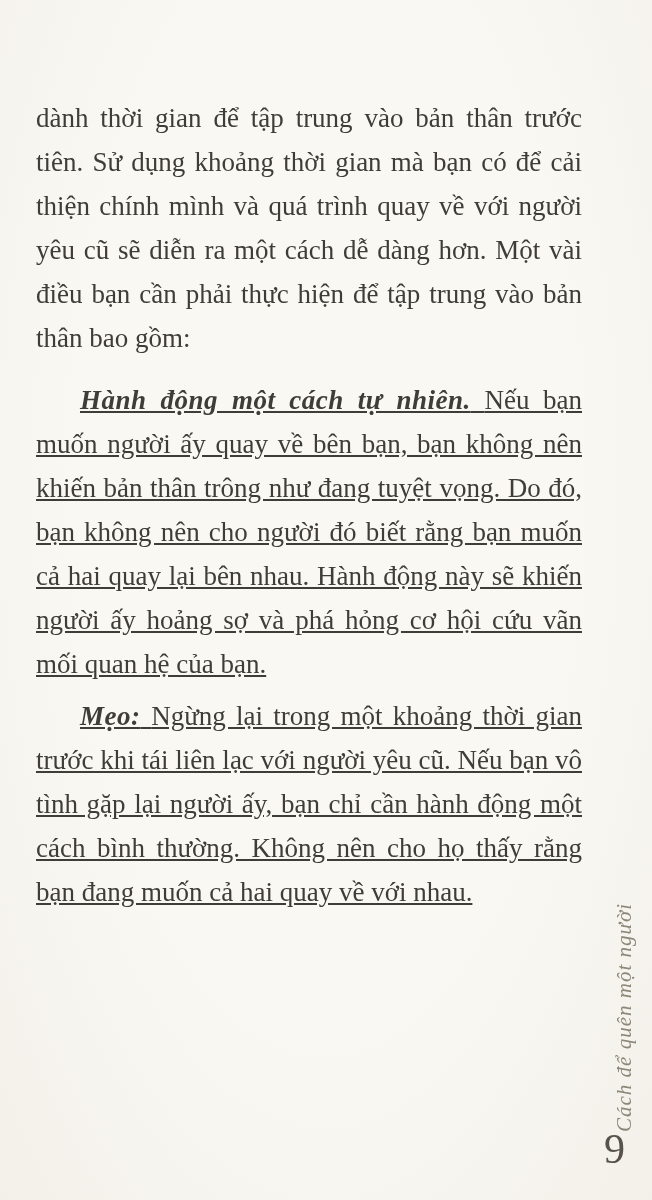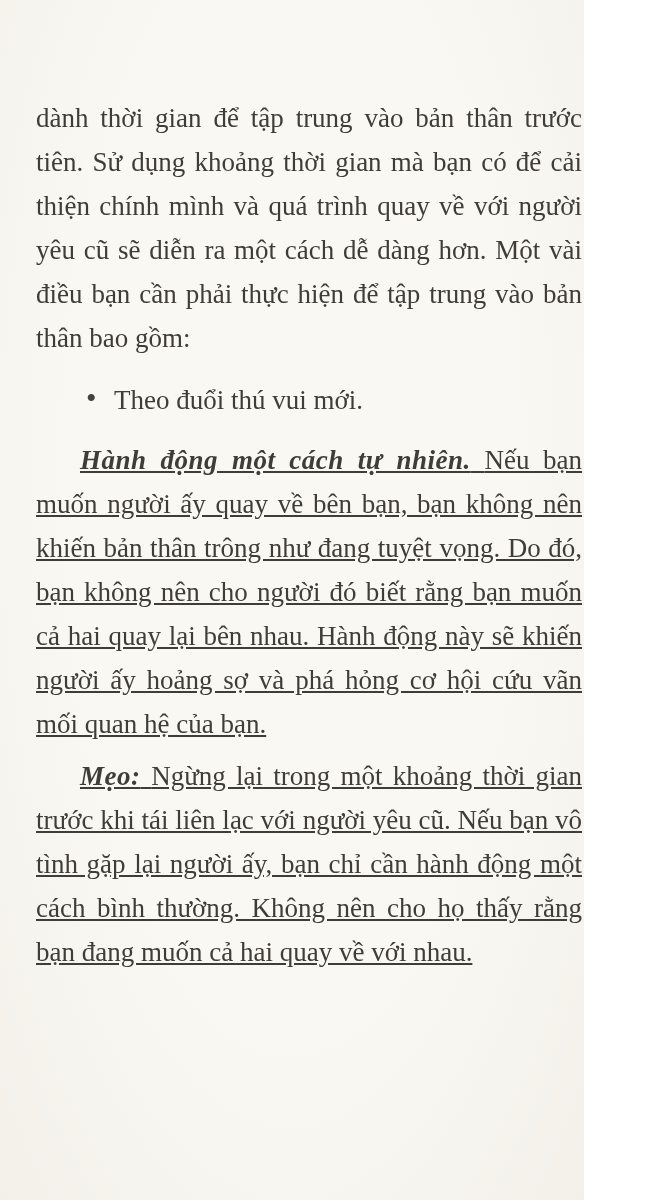--- a/index.html
+++ b/index.html
@@ -1,18 +1,18 @@
 <!DOCTYPE html>
 <html lang="vi"><head>
 <meta charset="utf-8">
 <style>
   html, body { margin: 0; padding: 0; }
   .page {
     position: relative;
-    width: 584px;
+    width: 652px;
     height: 1200px;
     background: radial-gradient(ellipse at 50% 40%, #faf8f3 55%, #f2f0e9 100%);
     font-family: "Liberation Serif", serif;
     color: #3f3d38;
     overflow: hidden;
   }
   .text-block {
     position: absolute;
     top: 96px;
     left: 36px;
@@ -75,23 +75,20 @@
 
 <div class="page">
 
   <div class="text-block">
 
     <p class="para">
       <span>dành thời gian để tập trung vào bản thân trước tiên. Sử dụng khoảng thời gian mà bạn có để cải thiện chính mình và quá trình quay về với người yêu cũ sẽ diễn ra một cách dễ dàng hơn. Một vài điều bạn cần phải thực hiện để tập trung vào bản thân bao gồm:</span>
     </p>
 
     <ul class="bullet-list">
-      <li>
-        <span>Theo đuổi thú vui mới.</span>
-      </li>
     </ul>
 
     <p class="para indent">
       <span class="lead">Hành động một cách tự nhiên.</span><span>Nếu bạn muốn người ấy quay về bên bạn, bạn không nên khiến bản thân trông như đang tuyệt vọng. Do đó, bạn không nên cho người đó biết rằng bạn muốn cả hai quay lại bên nhau. Hành động này sẽ khiến người ấy hoảng sợ và phá hỏng cơ hội cứu vãn mối quan hệ của bạn.</span>
     </p>
 
     <p class="para indent">
       <span class="lead">Mẹo:</span><span>Ngừng lại trong một khoảng thời gian trước khi tái liên lạc với người yêu cũ. Nếu bạn vô tình gặp lại người ấy, bạn chỉ cần hành động một cách bình thường. Không nên cho họ thấy rằng bạn đang muốn cả hai quay về với nhau.</span>
     </p>
 

